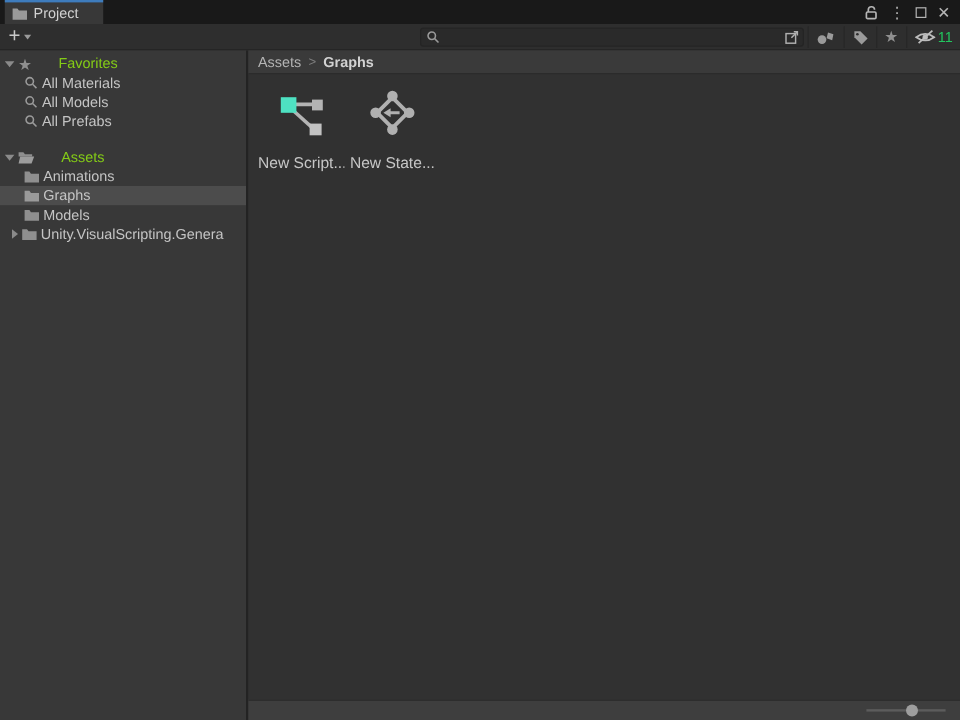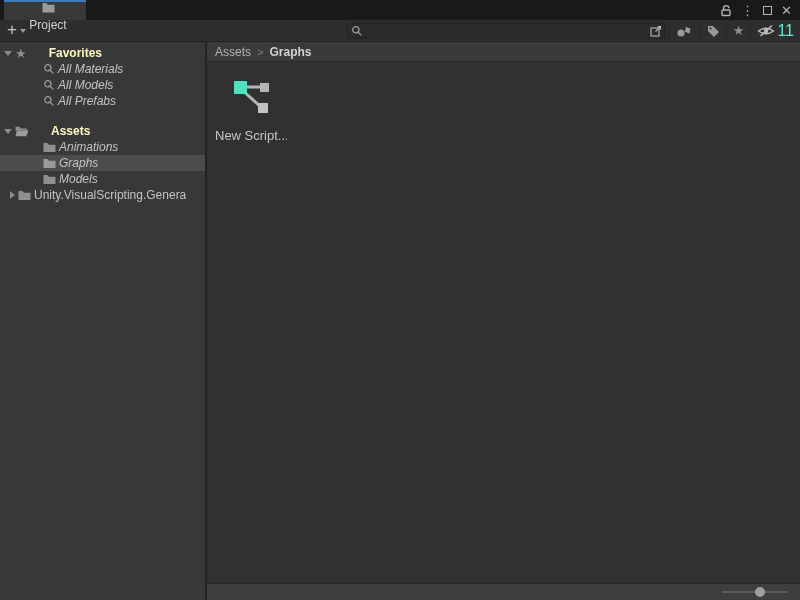--- a/index.html
+++ b/index.html
@@ -2,21 +2,21 @@
 <html><head>
 <meta charset="utf-8">
 <style>
   * { margin:0; padding:0; box-sizing:border-box; }
   html,body { width:800px; height:600px; overflow:hidden; background:#313131;
               font-family:"Liberation Sans", sans-serif; color:#c4c4c4; font-size:12px; }
 
   
   .tabbar { height:20px; background:#191919; display:flex; align-items:stretch; }
   .tab { margin-left:4px; width:82px; background:#383838; border-top:2px solid #3e7cbd;
-         display:flex; align-items:center; gap:5px; padding-left:6px; color:#d2d2d2;flex-direction:column; }
+         display:flex; align-items:center; gap:5px; padding-left:6px; color:#d2d2d2; }
   .tab svg { flex:none; }
   .winctrls { margin-left:auto; display:flex; align-items:center; gap:9px; padding-right:8px; color:#b4b4b4; }
   .winctrls .glyph { font-size:13px; line-height:1; cursor:default; }
   .maxbox { width:9px; height:9px; border:1.5px solid #b4b4b4; }
 
   
   .toolbar { height:22px; background:#2e2e2e; border-bottom:1px solid #232323;
              display:flex; align-items:center; }
   .add-btn { display:flex; align-items:center; gap:3px; padding:0 7px; height:100%; color:#c8c8c8; }
   .add-btn .plus { font-size:17px; line-height:1; margin-top:-2px; }
@@ -24,30 +24,30 @@
                 border-top:4px solid #9a9a9a; }
   .spacer { flex:1; }
   .searchbox { width:320px; height:16px; background:#2a2a2a; border:1px solid #242424; border-radius:3px;
                display:flex; align-items:center; padding:0 2px 0 4px; margin-right:3px; }
   .searchbox input { flex:1; background:transparent; border:none; outline:none; color:#cfcfcf;
                      font-family:"Liberation Sans",sans-serif; font-size:11px; height:14px; }
   .tbtn { height:18px; display:flex; align-items:center; justify-content:center; gap:2px;
           padding:0 6px; border-left:1px solid #272727; color:#c0c0c0; }
   .tbtn:first-of-type { border-left:none; }
   .star-glyph { font-size:13px; color:#8f8f8f; line-height:1; }
-  .count { font-size:16px; color:#5eead4; }
+  .count { font-size:12px; color:#22c55e; }
 
   
   .main { display:flex; height:558px; }
   .sidebar { width:207px; background:#383838; border-right:2px solid #232323; padding-top:3px; }
   .row { height:16px; display:flex; align-items:center; gap:3px; white-space:nowrap; overflow:hidden; }
   .row.sel { background:#4c4c4c; }
   .row .lbl { color:#c4c4c4; }
-  .row .lbl.bold { font-weight:bold; color:#fef9c3;padding-left:19px; }
-  .lv0 { padding-left:4px; } .lv1 { padding-left:43px;font-style:italic; } .lv1e { padding-left:10px; }
+  .row .lbl.bold { font-weight:normal; color:#84cc16;padding-left:19px; }
+  .lv0 { padding-left:4px; } .lv1 { padding-left:20px; } .lv1e { padding-left:10px; }
   .gap-top { margin-top:14px; }
   .tri-down { width:0; height:0; border-left:4px solid transparent; border-right:4px solid transparent;
               border-top:5px solid #8a8a8a; flex:none; }
   .tri-right { width:0; height:0; border-top:4px solid transparent; border-bottom:4px solid transparent;
                border-left:5px solid #8a8a8a; flex:none; }
   .ric { flex:none; display:flex; align-items:center; }
 
   .content { flex:1; display:flex; flex-direction:column; background:#313131; min-width:0; }
   .breadcrumbbar { height:20px; background:#3a3a3a; border-bottom:1px solid #292929;
                    display:flex; align-items:center; gap:6px; padding-left:8px; }
@@ -240,20 +240,34 @@
             <line x1="9" y1="12" x2="31" y2="12" stroke="#b4b4b4" stroke-width="3"></line>
             <line x1="10" y1="15" x2="30" y2="33" stroke="#b4b4b4" stroke-width="3"></line>
             <rect x="2" y="6" width="13" height="13" fill="#4ee1c2"></rect>
             <rect x="28" y="8" width="9" height="9" fill="#b4b4b4"></rect>
             <rect x="26" y="28" width="10" height="10" fill="#c2c2c2"></rect>
           </svg>
         </div>
         <div class="alabel">New Script...</div>
       </div>
 
+      <div class="cell">
+        <div class="thumb">
+          <svg width="38" height="38" viewBox="0 0 38 38">
+            <rect x="10" y="10" width="18" height="18" transform="rotate(45 19 19)" fill="none" stroke="#b0b0b0" stroke-width="3.2"></rect>
+            <circle cx="19" cy="5" r="4.4" fill="#b0b0b0"></circle>
+            <circle cx="33" cy="19" r="4.4" fill="#b0b0b0"></circle>
+            <circle cx="19" cy="33" r="4.4" fill="#b0b0b0"></circle>
+            <circle cx="5" cy="19" r="4.4" fill="#b0b0b0"></circle>
+            <line x1="25" y1="19" x2="17" y2="19" stroke="#b0b0b0" stroke-width="2.6"></line>
+            <polygon points="17.5,15.3 17.5,22.7 11.5,19" fill="#b0b0b0"></polygon>
+          </svg>
+        </div>
+        <div class="alabel">New State...</div>
+      </div>
 
 
     </div>
 
     <div class="bottombar">
       <div class="slider">
         <div class="track"></div>
         <div class="handle" id="zoom-handle" style="left: 58%;"></div>
       </div>
     </div>

